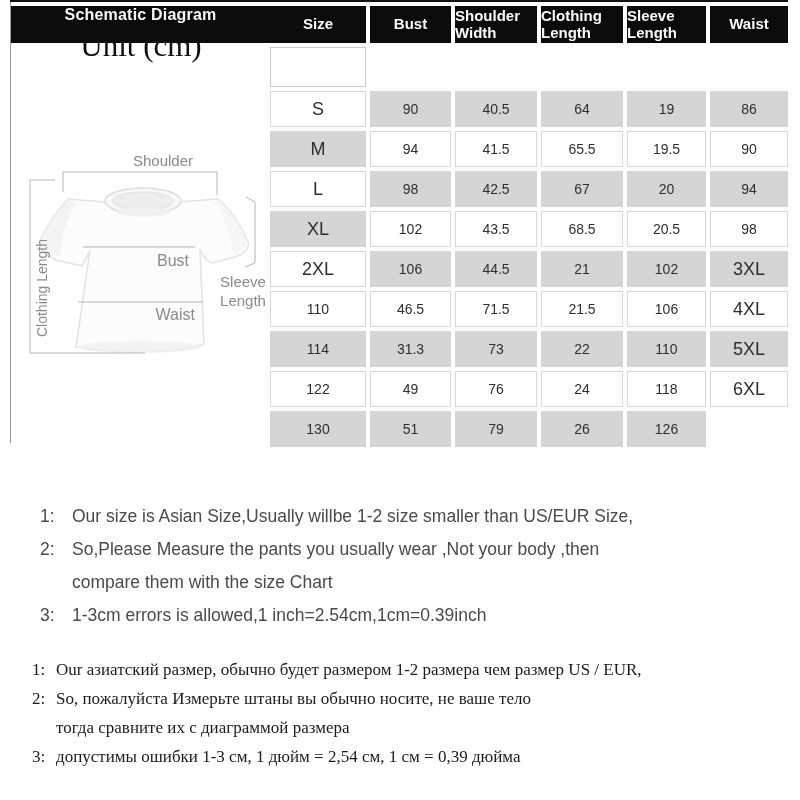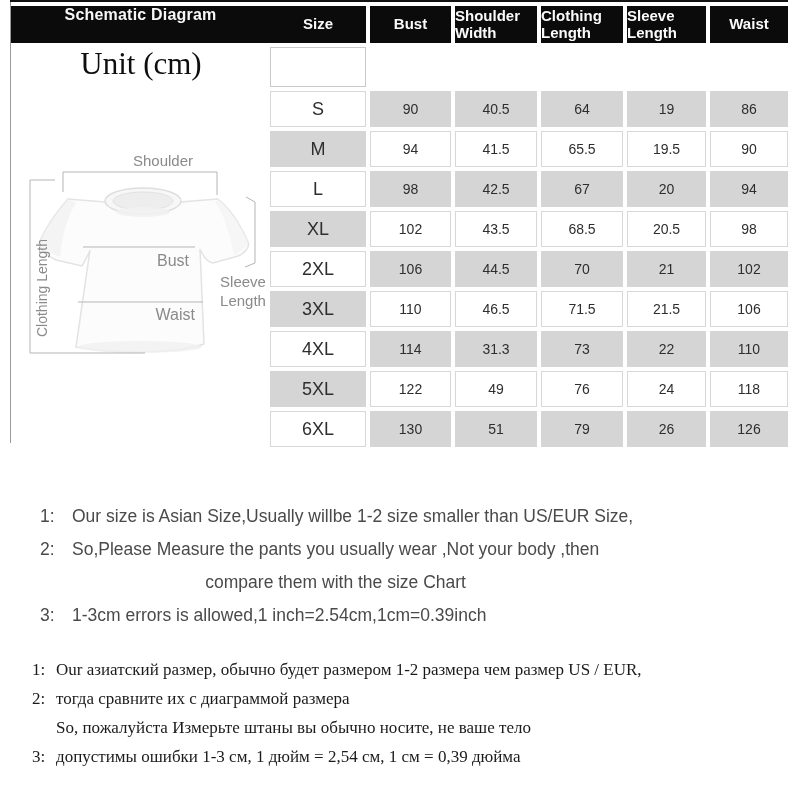--- a/index.html
+++ b/index.html
@@ -5,41 +5,41 @@
   html,body{margin:0;padding:0;background:#fff;}
   .page{position:relative;width:800px;height:800px;background:#ffffff;overflow:hidden;
         font-family:"Liberation Sans","DejaVu Sans",sans-serif;}
   
   .topline{position:absolute;left:10px;top:0;width:778px;height:2px;background:#111;}
   .leftline{position:absolute;left:10px;top:2px;width:1px;height:441px;background:#9a9a9a;}
   
   .schematic-header{position:absolute;left:11px;top:6px;width:259px;height:37px;
     background:#0b0b0b;color:#f7f7f7;display:flex;align-items:flex-start;justify-content:center;
     font-size:16px;font-weight:600;letter-spacing:.2px;}
-  .unit{position:absolute;left:10px;top:46px;width:262px;text-align:center;
+  .unit{position:absolute;left:10px;top:28px;width:262px;text-align:center;
     font-family:"Liberation Serif","DejaVu Serif",serif;font-size:31px;color:#0e0e0e;}
   
   .shirt-wrap{position:absolute;left:10px;top:95px;width:262px;height:360px;}
   
   .size-table{position:absolute;left:270px;top:6px;width:518px;
     display:grid;grid-template-columns:96px 81px 82px 82px 79px 78px;
     grid-auto-rows:auto;gap:4px;}
   .th{background:#0b0b0b;color:#fafafa;height:37px;display:flex;align-items:center;
     justify-content:center;font-size:15px;font-weight:600;line-height:1.12;}
   .spacer{height:40px;}
   .spacer-size{height:40px;background:#fff;border:1px solid #c9c9c9;box-sizing:border-box;}
   .cell{height:36px;display:flex;align-items:center;justify-content:center;
     font-size:14px;color:#2e2e2e;box-sizing:border-box;}
   .cell.gray{background:#d5d5d5;}
   .cell.white{background:#ffffff;border:1px solid #d7d7d7;}
   .size-cell{font-size:18px;}
   
   .notes-en{position:absolute;left:40px;top:505px;width:640px;
     font-size:17.5px;color:#4a4a4a;}
-  .notes-en .note-line{line-height:22px;margin-bottom:11px;text-align:center;}
+  .notes-en .note-line{line-height:22px;margin-bottom:11px;}
   .notes-en .note-num{width:20px;flex:0 0 20px;line-height:22px;}
   .notes-ru{position:absolute;left:32px;top:660px;width:700px;
     font-family:"Liberation Serif","DejaVu Serif",serif;font-size:17px;color:#1b1b1b;}
   .notes-ru .note-line{line-height:20px;margin-bottom:9px;}
   .notes-ru .note-num{width:16px;flex:0 0 16px;line-height:20px;}
   .note-item{display:flex;gap:12px;}
   .notes-ru .note-item{gap:8px;}
   .note-num{text-align:left;}
   
   .measure-label{fill:#8a8a8a;font-family:"Liberation Sans","DejaVu Sans",sans-serif;}
@@ -143,21 +143,20 @@
       <div class="cell gray">94</div>
       <div class="cell size-cell gray">XL</div>
       <div class="cell white">102</div>
       <div class="cell white">43.5</div>
       <div class="cell white">68.5</div>
       <div class="cell white">20.5</div>
       <div class="cell white">98</div>
       <div class="cell size-cell white">2XL</div>
       <div class="cell gray">106</div>
       <div class="cell gray">44.5</div>
-      <div class="cell gray">70</div>
       <div class="cell gray">21</div>
       <div class="cell gray">102</div>
       <div class="cell size-cell gray">3XL</div>
       <div class="cell white">110</div>
       <div class="cell white">46.5</div>
       <div class="cell white">71.5</div>
       <div class="cell white">21.5</div>
       <div class="cell white">106</div>
       <div class="cell size-cell white">4XL</div>
       <div class="cell gray">114</div>
@@ -203,22 +202,22 @@
   <div class="notes-ru">
       <div class="note-item">
         <span class="note-num">1:</span>
         <div class="note-lines">
           <div class="note-line">Our азиатский размер, обычно будет размером 1-2 размера чем размер US / EUR,</div>
         </div>
       </div>
       <div class="note-item">
         <span class="note-num">2:</span>
         <div class="note-lines">
+          <div class="note-line">So, пожалуйста Измерьте штаны вы обычно носите, не ваше тело</div>
           <div class="note-line">тогда сравните их с диаграммой размера</div>
-          <div class="note-line">So, пожалуйста Измерьте штаны вы обычно носите, не ваше тело</div>
         </div>
       </div>
       <div class="note-item">
         <span class="note-num">3:</span>
         <div class="note-lines">
           <div class="note-line">допустимы ошибки 1-3 см, 1 дюйм = 2,54 см, 1 см = 0,39 дюйма</div>
         </div>
       </div>
     </div>
 

